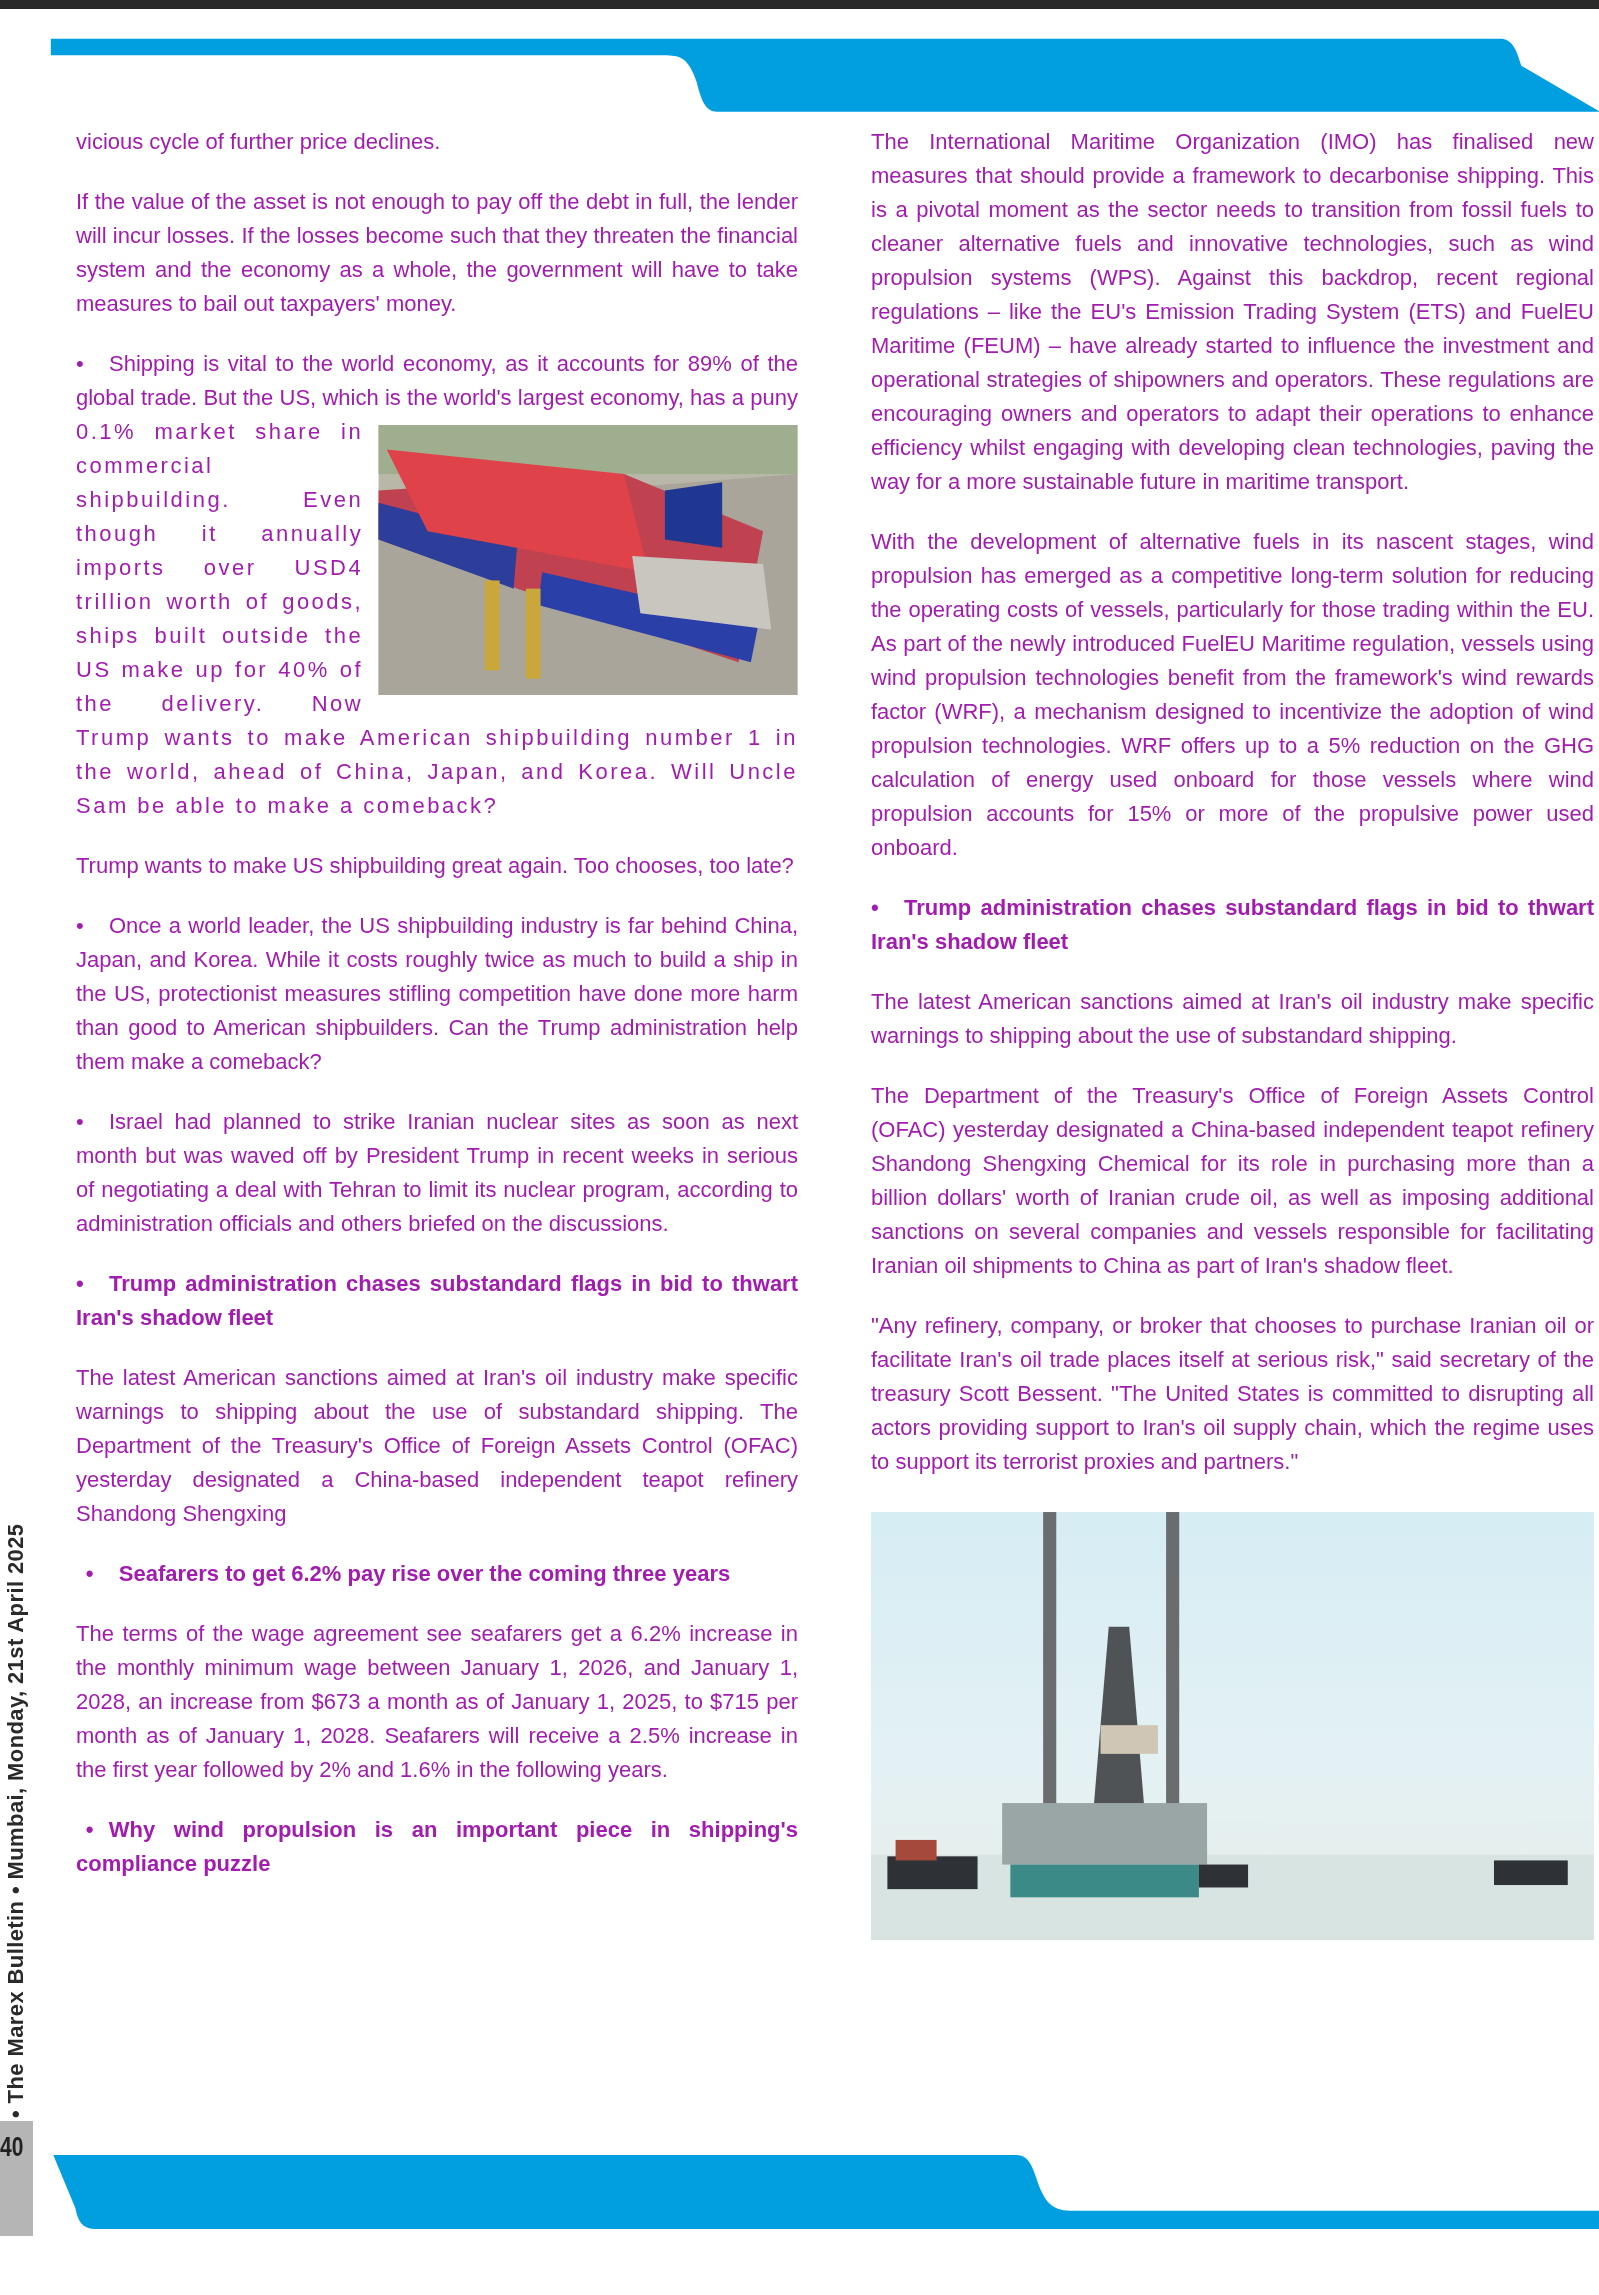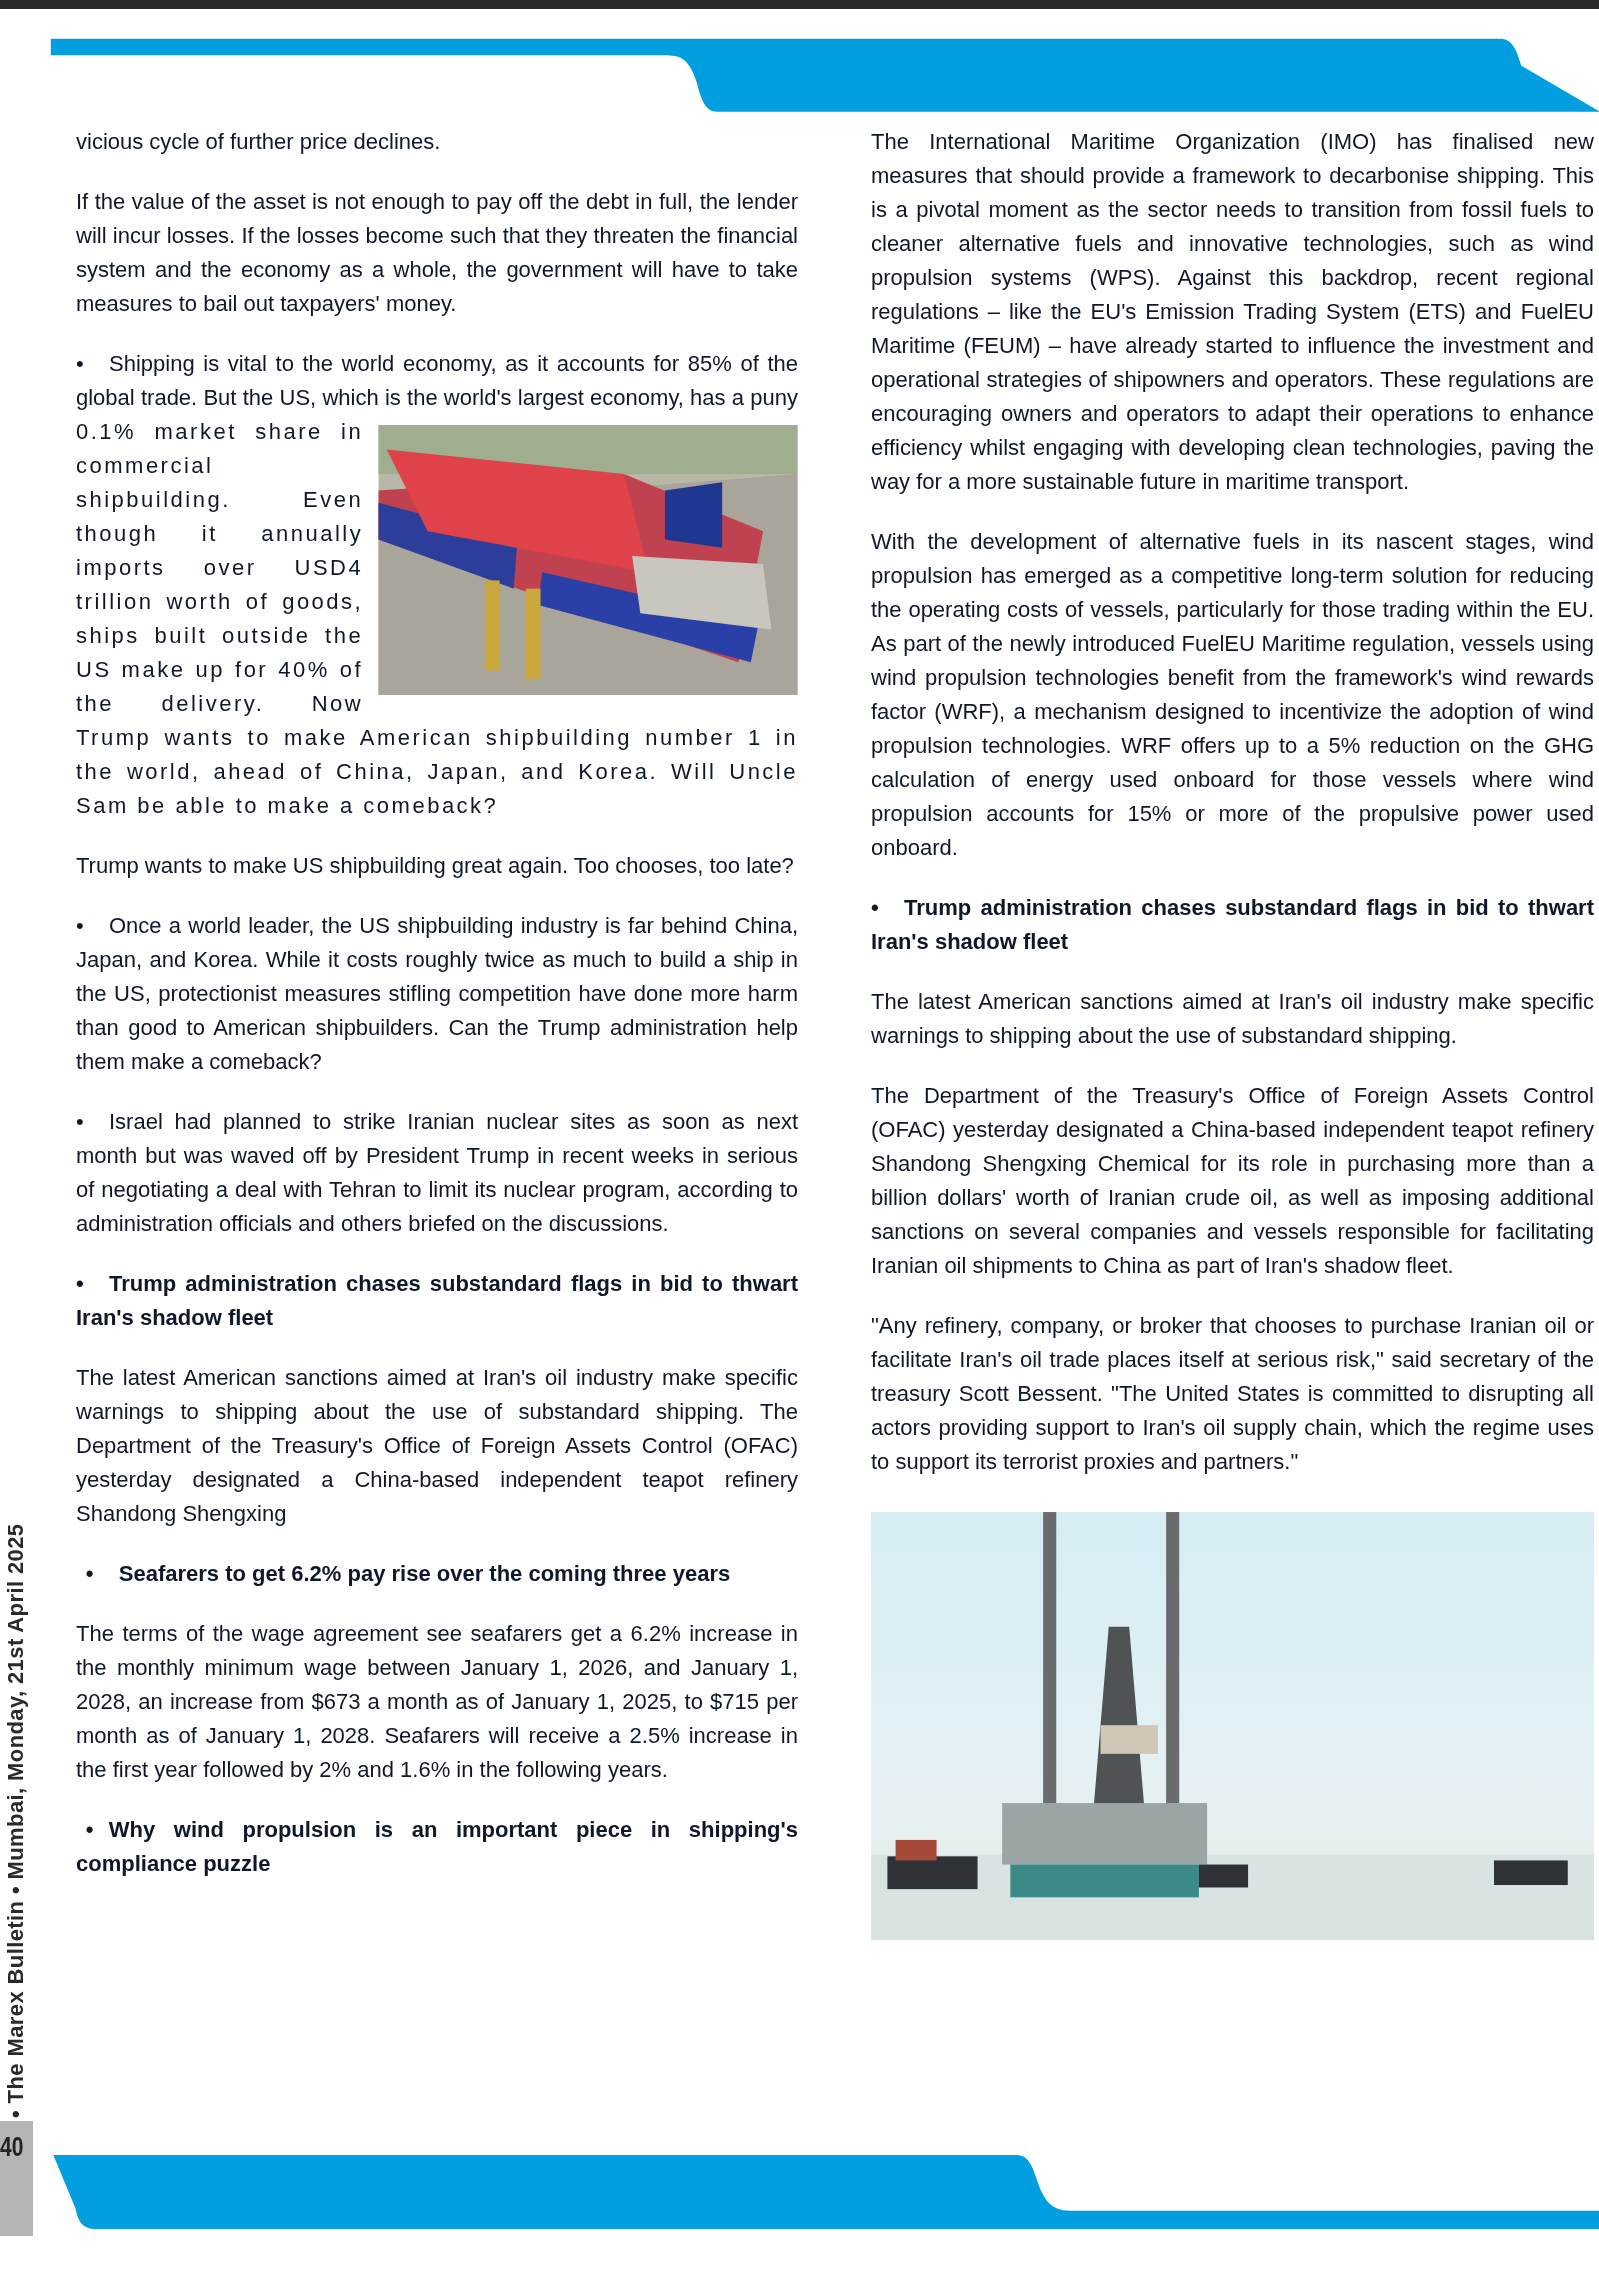--- a/index.html
+++ b/index.html
@@ -19,21 +19,21 @@
       position: absolute; left: 0; top: 2131px; width: 33px; text-align: left;
       font-family: "Liberation Sans", sans-serif; font-weight: bold; font-size: 28px;
       color: #222; transform: scaleX(0.75); transform-origin: left top;
     }
     .vertical-footer {
       position: absolute; left: 3.3px; top: 2118px; transform-origin: left top; transform: rotate(-90deg);
       white-space: nowrap; font-family: "Liberation Sans", sans-serif; font-weight: bold;
       font-size: 22px; color: #2a2a2a; letter-spacing: 0.4px;
     }
     .col {
-      position: absolute; top: 125px; font-size: 22px; line-height: 34px; color: #0f172a;
+      position: absolute; top: 125px; font-size: 22px; line-height: 34px; color: #a21caf;
       text-align: justify;
     }
     .col-left { left: 76px; width: 722px; }
     .col-right { left: 839px; width: 723px; margin-left: 32px; }
     .col p { margin: 0 0 26px 0; }
     .col .b { font-weight: bold; }
     .bul { display: inline-block; width: 33px; }
     .wrap-img {
       float: right; width: 420px; height: 270px; margin: 9.8px 0 8.2px 14.8px; position: relative; overflow: hidden;
     }
@@ -49,21 +49,21 @@
 <div class="topbar"></div>
 
 <svg class="deco deco-top" viewBox="0 0 1952 100" preserveAspectRatio="none">
   <path d="M62 7 H1830 C1845 7 1850 20 1856 40 L1952 96 H875 C860 96 855 80 850 60 C840 30 830 27 810 27 H62 Z" fill="#019fe0"></path>
 </svg>
 
 <div class="col col-left">
   <p>vicious cycle of further price declines.</p>
   <p>If the value of the asset is not enough to pay off the debt in full, the lender will incur losses. If the losses become such that they threaten the financial system and the economy as a whole, the government will have to take measures to bail out taxpayers' money.</p>
   <p>
-    <span class="bul">•</span><span>Shipping is vital to the world economy, as it accounts for 85% of the global trade. But the US, which is the world's largest economy, has a puny</span>
+    <span class="bul">•</span><span>Shipping is vital to the world economy, as it accounts for 89% of the global trade. But the US, which is the world's largest economy, has a puny</span>
     <span class="wrap-img">
       <svg width="420" height="270" viewBox="0 0 512 330">
         <rect width="512" height="330" fill="#b9b8a8"></rect>
         <rect width="512" height="60" fill="#9fae8f"></rect>
         <polygon points="0,100 512,60 512,330 0,330" fill="#a9a59a"></polygon>
         <polygon points="0,80 300,60 470,130 440,290 170,200 0,140" fill="#c04250"></polygon>
         <polygon points="0,95 170,140 165,200 0,140" fill="#2c3e9a"></polygon>
         <polygon points="200,180 465,240 455,290 195,220" fill="#2a3fa8"></polygon>
         <polygon points="10,30 300,60 330,180 60,130" fill="#e0424a"></polygon>
         <polygon points="350,80 420,70 420,150 350,140" fill="#1f3790"></polygon>

